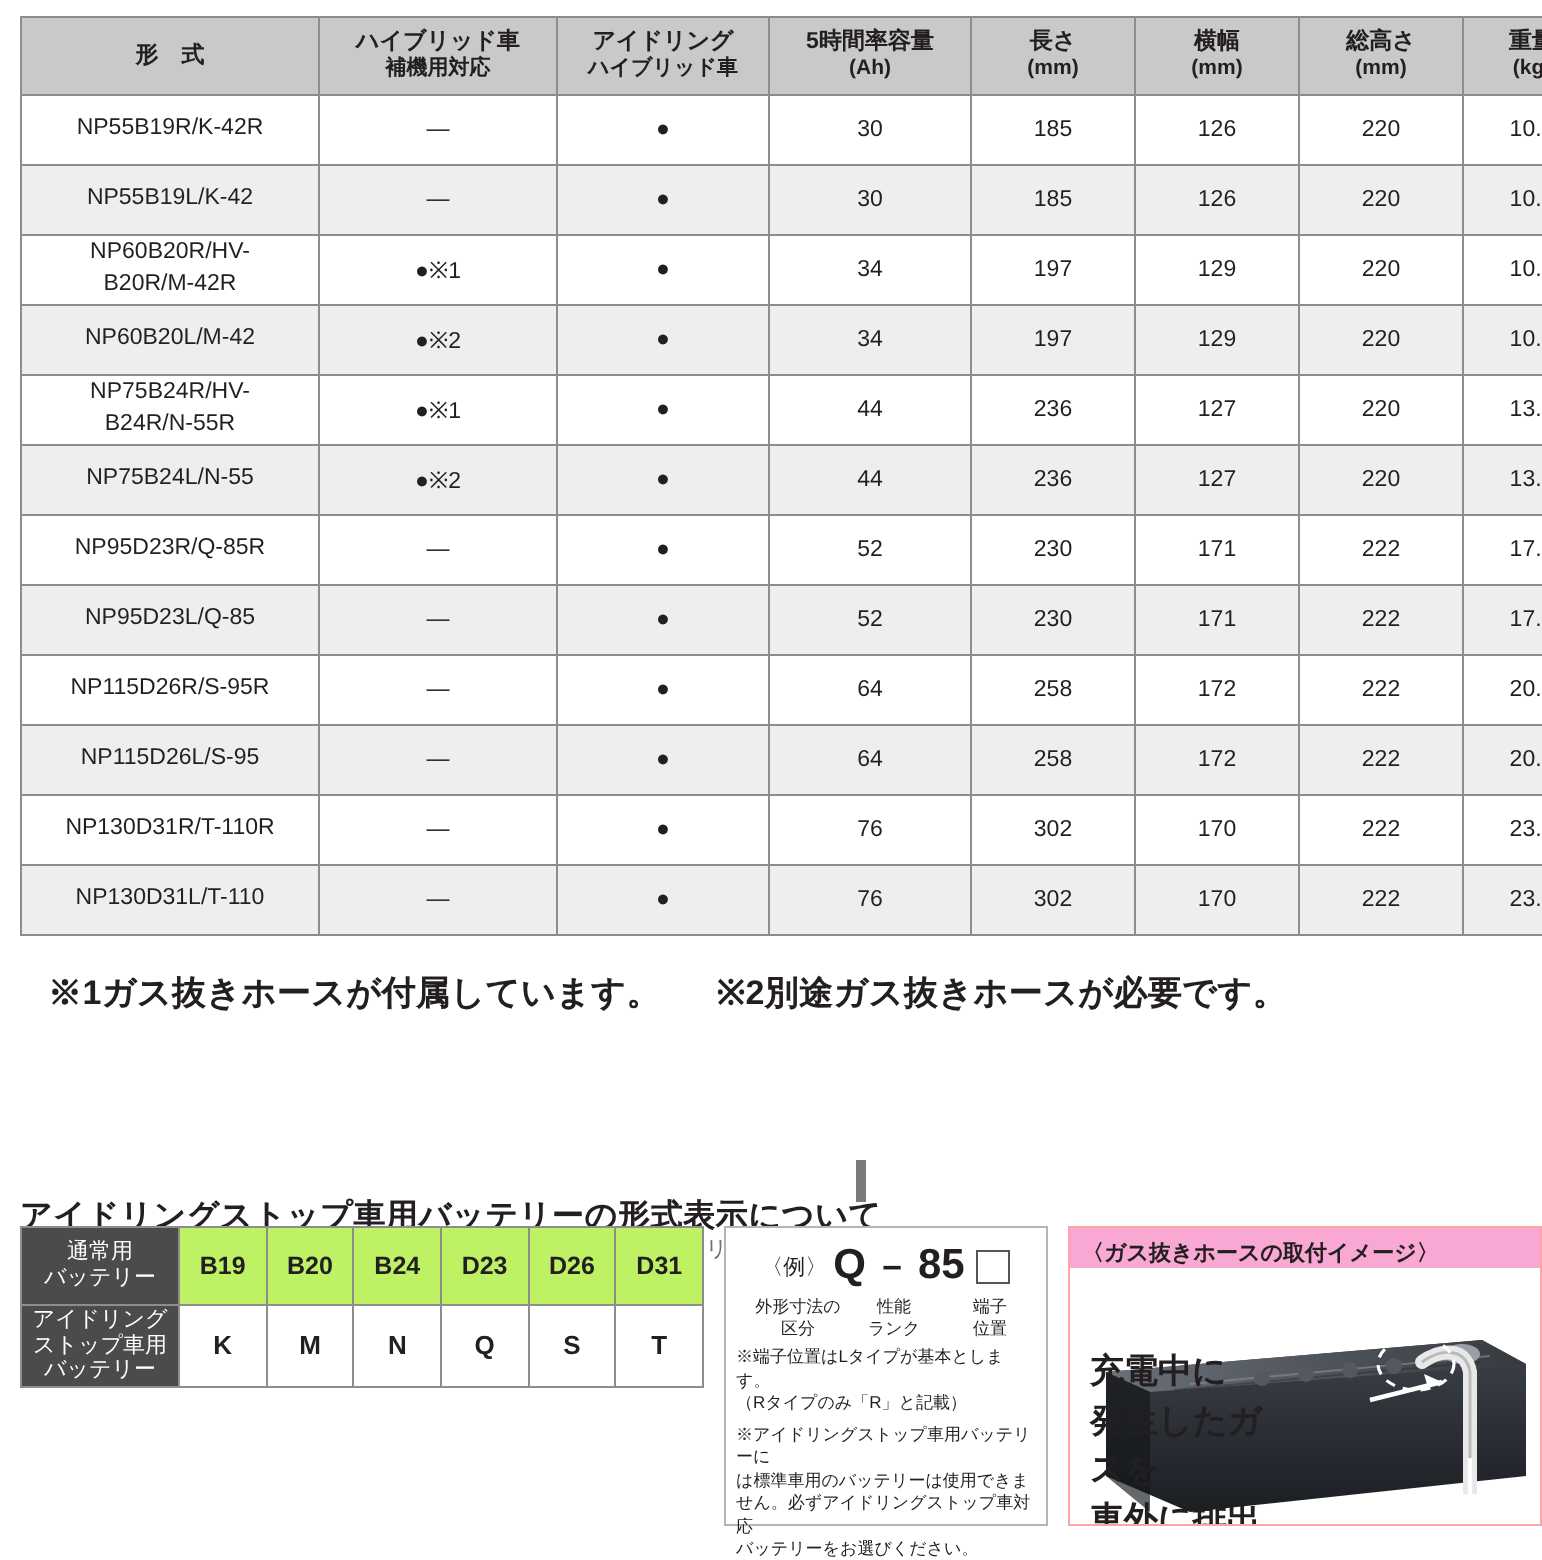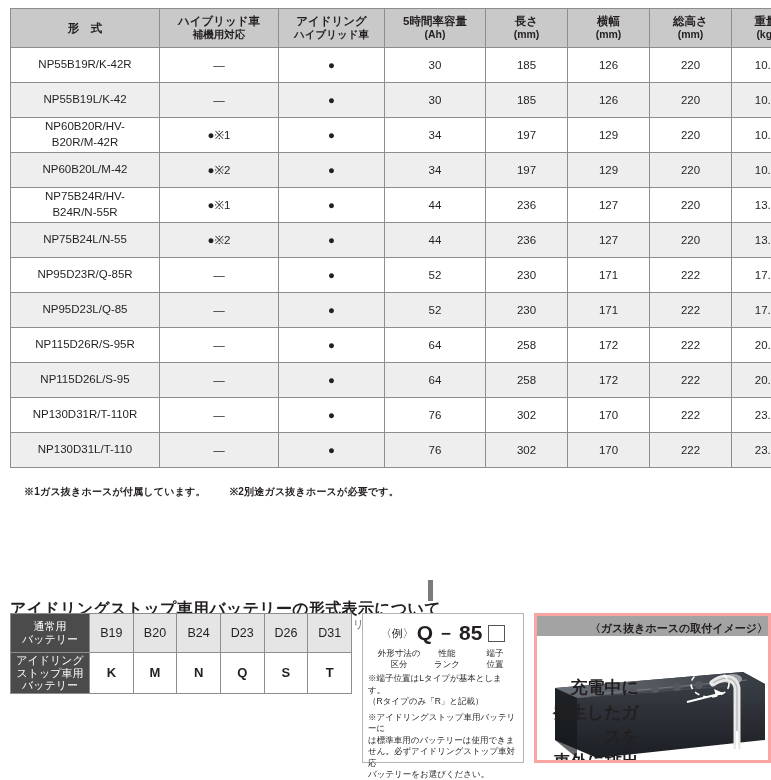--- a/index.html
+++ b/index.html
@@ -39,21 +39,21 @@
     background:#ffffff;
   }
   table.spec tbody tr.alt td{background:#eeeeee;}
   td.model{font-size:12px;line-height:1.35;}
   .dash{font-size:13px;letter-spacing:0;}
   .dot{font-size:12px;}
 
   
   .note{
     margin:16px 0 0 24px;
-    font-size:10px;
+    font-size:17px;
     font-weight:bold;
     color:#231f20;
     letter-spacing:.2px;
   }
   .note .gap{display:inline-block;width:18px;}
 
   
   .sec-head{
     position:absolute;
     left:10px;top:572px;
@@ -84,21 +84,21 @@
     border:1px solid #8d8d8d;
     text-align:center;
     vertical-align:middle;
     font-size:12px;
     height:36px;
   }
   table.codes .rowhead{
     background:#4b4b4b;color:#ffffff;font-weight:normal;font-size:11px;
     line-height:1.2;width:76px;
   }
-  table.codes .hd{background:#e5e5e5;font-weight:normal;font-size:12.5px;}
+  table.codes .hd{background:#bef264;font-weight:bold;font-size:12.5px;}
   table.codes .cell{background:#ffffff;font-weight:bold;font-size:13px;}
   table.codes .rowhead.tall{line-height:1.15;}
 
   
   .example{
     position:absolute;left:352px;top:0;width:162px;height:150px;
     border:1px solid #b5b5b5;background:#ffffff;
     box-sizing:border-box;
   }
   .ex-top{display:flex;align-items:center;justify-content:center;padding:7px 0 2px;}
@@ -120,23 +120,22 @@
     font-size:8.5px;line-height:1.35;color:#231f20;padding:4px 5px 0 5px;
   }
   .ex-note2{
     font-size:8.5px;line-height:1.35;color:#231f20;padding:4px 5px 0 5px;
     font-weight:normal;
   }
 
   
   .hose{
     position:absolute;left:524px;top:0;width:237px;height:150px;
-    border:3px solid #fca5a5;background:#a3a3a3;box-sizing:border-box;
+    border:1px solid #fca5a5;background:#f9a8d4;box-sizing:border-box;
     overflow:hidden;
-    text-align:right;
   }
   .hose-title{font-size:11px;font-weight:bold;padding:5px 0 0 6px;}
   .hose-img{position:absolute;left:0;top:20px;width:235px;height:128px;}
   .hose-text{
     position:absolute;left:10px;top:60px;width:92px;
     font-size:17px;font-weight:bold;line-height:1.45;color:#231f20;
     z-index:5;
   }
 </style>
 </head>

